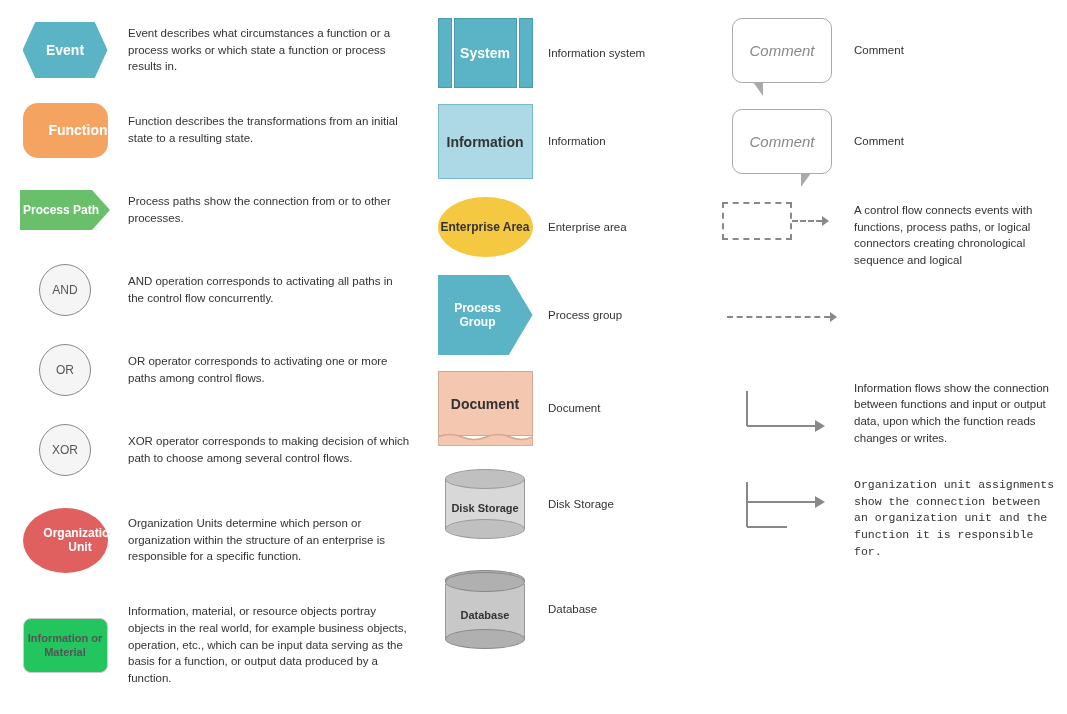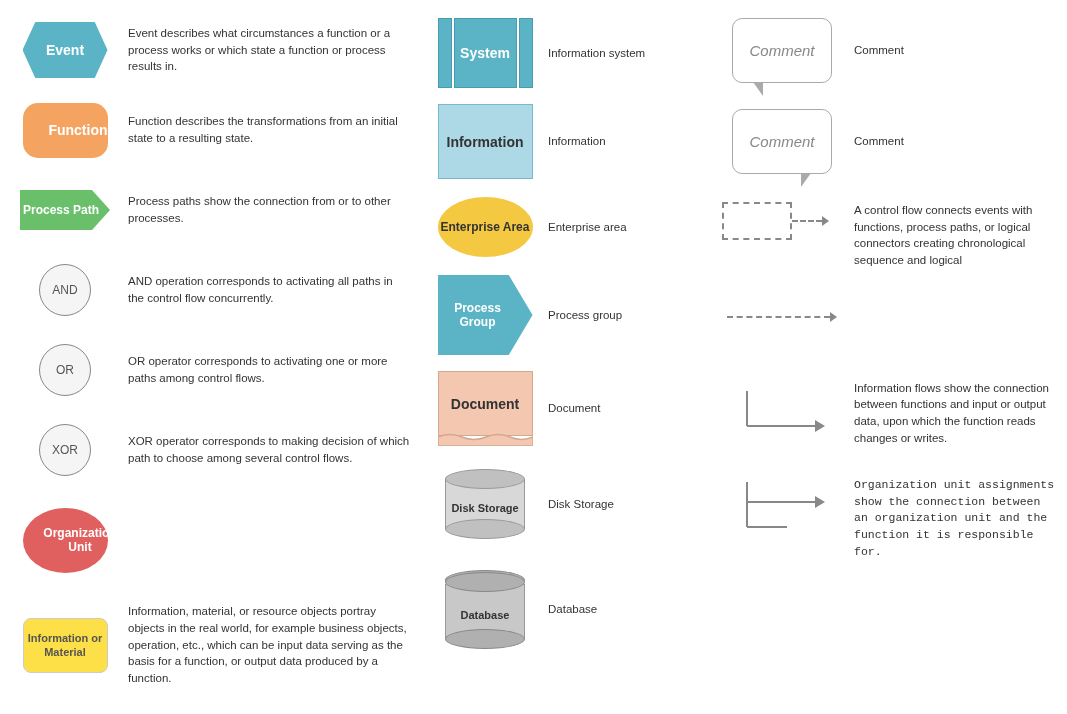--- a/index.html
+++ b/index.html
@@ -90,21 +90,21 @@
       background: #e06060;
       border-radius: 50%;
       display: flex; align-items: center; justify-content: center;
       color: white; font-weight: bold; font-size: 12px;
       text-align: center; padding: 5px;
     }
 
     
     .shape-info-mat {
       width: 85px; height: 55px;
-      background: #fde047;
+      background: #22c55e;
       border-radius: 8px;
       border: 1px solid #ccc;
       display: flex; align-items: center; justify-content: center;
       font-weight: bold; font-size: 11px; color: #555;
       text-align: center; padding: 3px;
     }
 
     
     
     .shape-system-wrap {
@@ -332,20 +332,21 @@
       </div>
       <div class="desc-text">XOR operator corresponds to making decision of which path to choose among several control flows.</div>
     </div>
 
     <div class="legend-row" style="min-height:100px;">
       <div class="shape-wrap">
         <div class="shape-org">
           <span style="text-align:center;line-height:1.2;margin-left:30px;">Organization Unit</span>
         </div>
       </div>
+      <div class="desc-text">Organization Units determine which person or organization within the structure of an enterprise is responsible for a specific function.</div>
     </div>
 
     <div class="legend-row" style="min-height:110px;">
       <div class="shape-wrap">
         <div class="shape-info-mat">
           <span style="text-align:center;line-height:1.3;">Information or Material</span>
         </div>
       </div>
       <div class="desc-text">Information, material, or resource objects portray objects in the real world, for example business objects, operation, etc., which can be input data serving as the basis for a function, or output data produced by a function.</div>
     </div>

